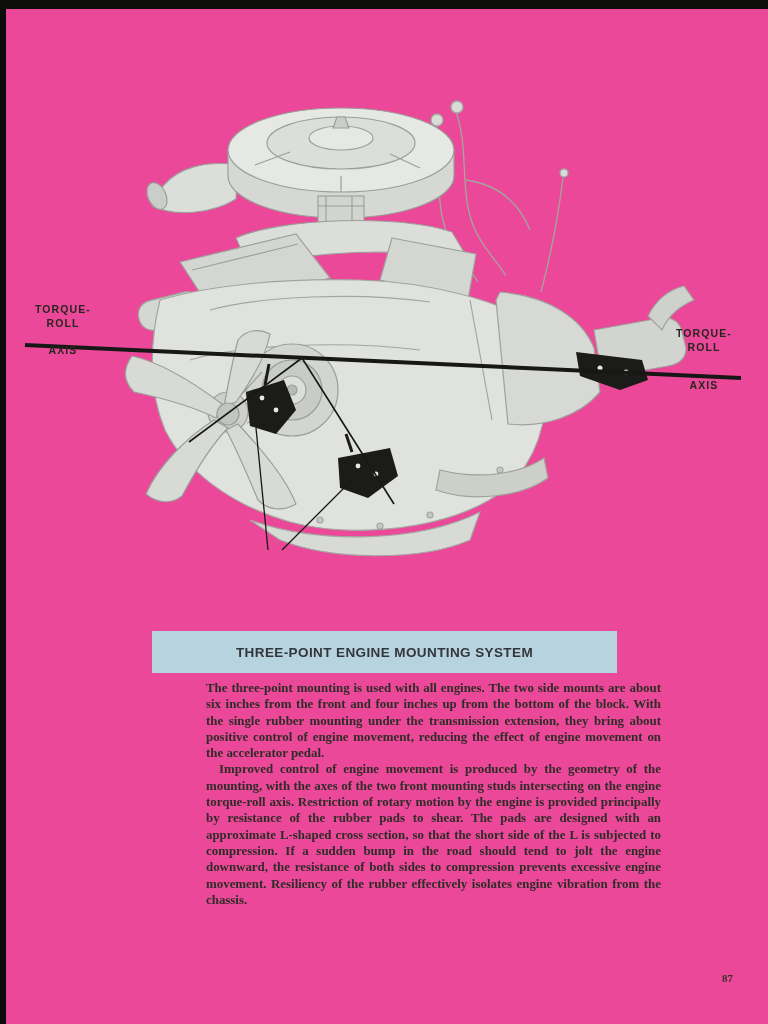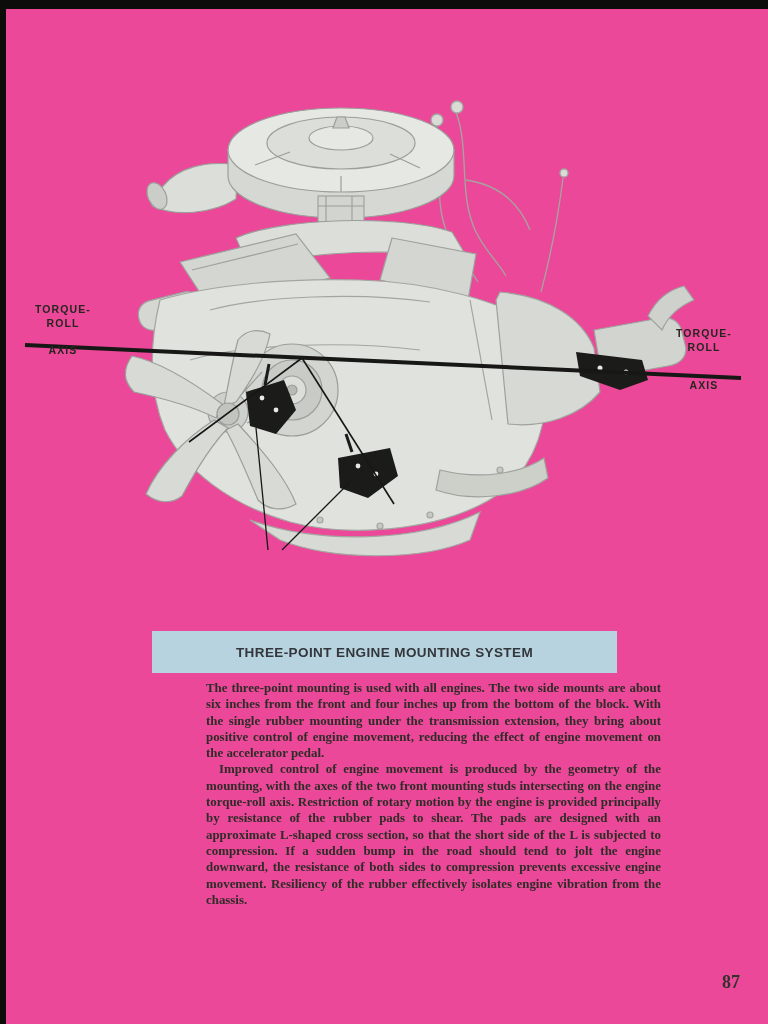--- a/index.html
+++ b/index.html
@@ -27,21 +27,21 @@
                  background:#b7d3df; display:flex; align-items:center; justify-content:center; }
   .heading-text { font-family:"Liberation Sans", sans-serif; font-weight:bold; font-size:13.5px;
                   letter-spacing:0.4px; color:#33363a; }
 
   .body-text { position:absolute; left:158px; top:680px; width:455px;
                font-family:"Liberation Serif", serif; font-weight:bold; font-size:12.9px;
                line-height:16.3px; color:#2e2c27; text-align:justify;margin-left:48px; }
   .body-text p + p { text-indent:13px; }
 
   .page-number { position:absolute; left:722px; top:972px; font-family:"Liberation Serif", serif;
-                 font-weight:bold; font-size:18px; color:#33312c; }
+                 font-weight:bold; font-size:11px; color:#33312c; }
 </style>
 </head>
 <body>
 
 <div class="page">
 
   <div class="edge-top"></div>
   <div class="edge-left"></div>
 
   <div class="figure">

